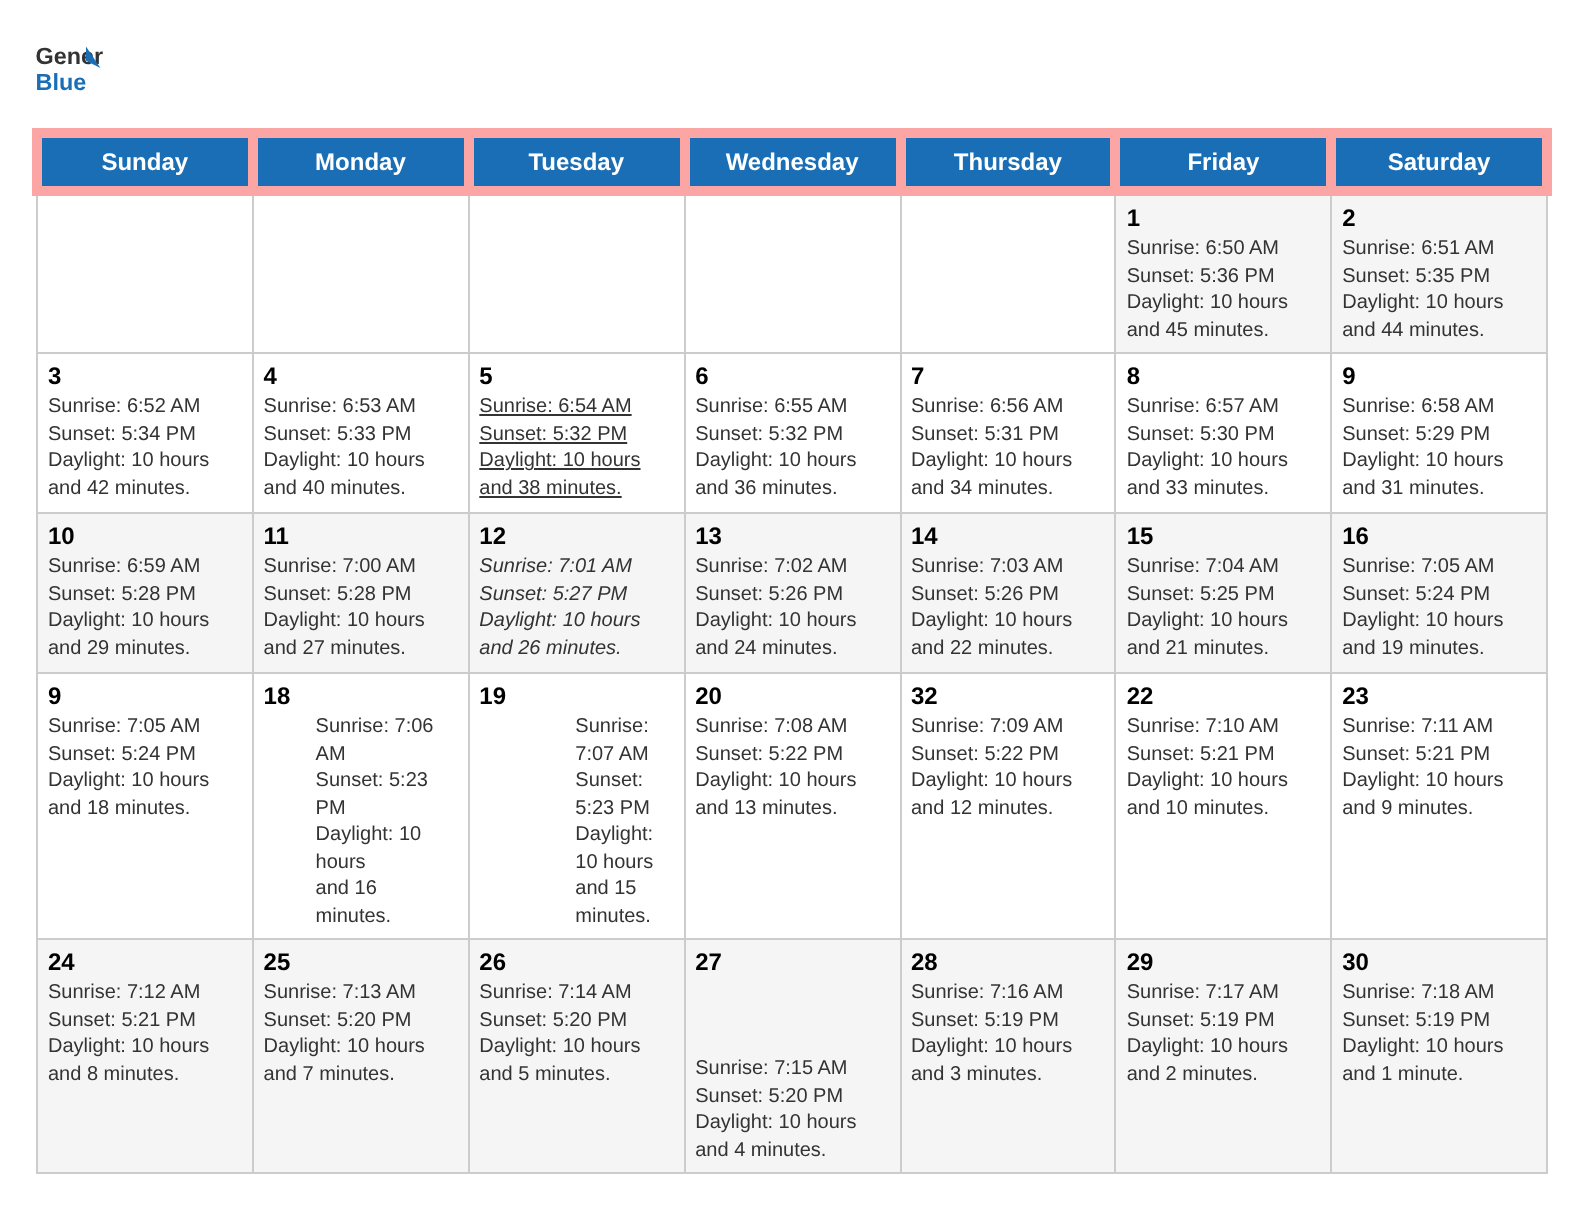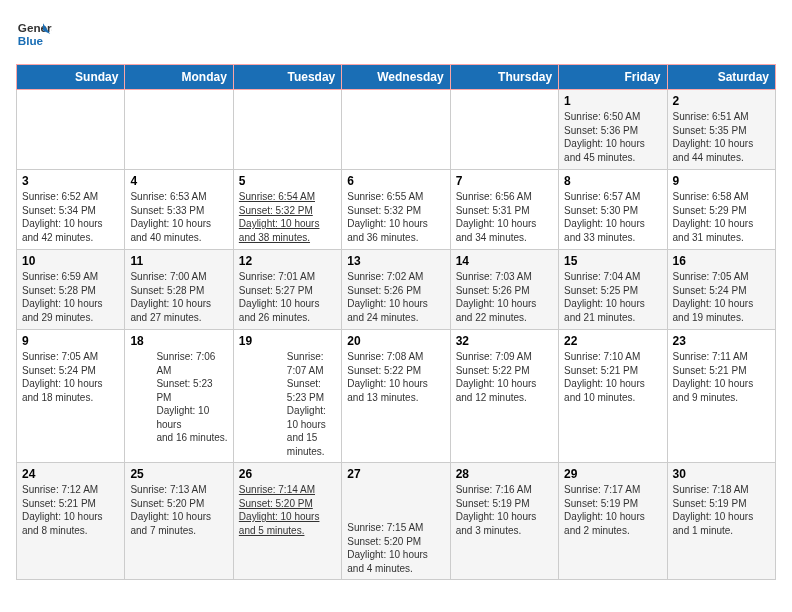--- a/index.html
+++ b/index.html
@@ -36,25 +36,25 @@
       color: #555;
     }
     .calendar {
       width: 100%;
       border-collapse: collapse;
       font-size: 10.5px;
     }
     .calendar th {
       background: #1a6eb5;
       color: #fff;
-      text-align: right;
+      text-align: center;
       padding: 5px 6px;
       font-size: 12px;
       font-weight: bold;
-      border: 1px solid #fca5a5;
+      border: 5px solid #fca5a5;
     }
     .calendar td {
       vertical-align: top;
       border: 1px solid #ccc;
       padding: 4px 5px;
       width: 108px;
       height: 80px;
       background: #fff;
     }
     .calendar tr:nth-child(odd) td { background: #f5f5f5; }
@@ -185,21 +185,21 @@
         </td>
         <td>
           <span class="day-num">11</span>
           <div class="day-info" style="white-space: pre-line;">Sunrise: 7:00 AM
 Sunset: 5:28 PM
 Daylight: 10 hours
 and 27 minutes.</div>
         </td>
         <td>
           <span class="day-num">12</span>
-          <div class="day-info" style="white-space: pre-line;">Sunrise: 7:01 AM
+          <div class="day-info" style="white-space: pre-line; font-style: italic;">Sunrise: 7:01 AM
 Sunset: 5:27 PM
 Daylight: 10 hours
 and 26 minutes.</div>
         </td>
         <td>
           <span class="day-num">13</span>
           <div class="day-info" style="white-space: pre-line;">Sunrise: 7:02 AM
 Sunset: 5:26 PM
 Daylight: 10 hours
 and 24 minutes.</div>
@@ -287,21 +287,21 @@
         </td>
         <td>
           <span class="day-num">25</span>
           <div class="day-info" style="white-space: pre-line;">Sunrise: 7:13 AM
 Sunset: 5:20 PM
 Daylight: 10 hours
 and 7 minutes.</div>
         </td>
         <td>
           <span class="day-num">26</span>
-          <div class="day-info" style="white-space: pre-line; text-decoration: underline;">Sunrise: 7:14 AM
+          <div class="day-info" style="white-space: pre-line;">Sunrise: 7:14 AM
 Sunset: 5:20 PM
 Daylight: 10 hours
 and 5 minutes.</div>
         </td>
         <td>
           <span class="day-num">27</span>
           <div class="day-info" style="white-space: pre-line; margin-top: 40px;">Sunrise: 7:15 AM
 Sunset: 5:20 PM
 Daylight: 10 hours
 and 4 minutes.</div>

